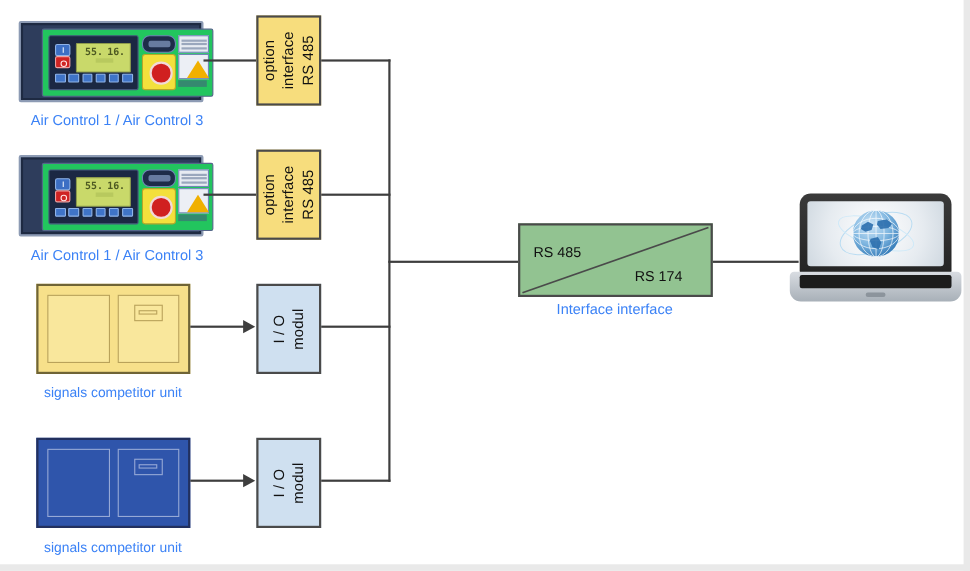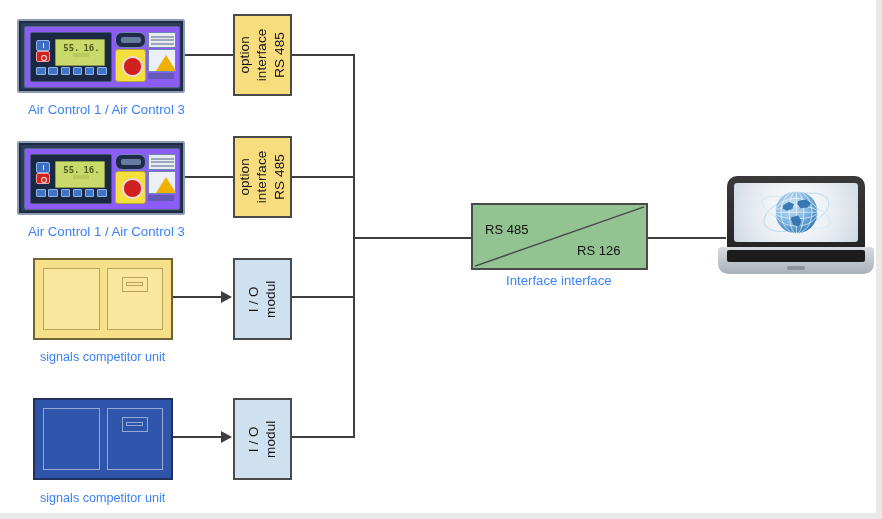--- a/index.html
+++ b/index.html
@@ -48,22 +48,22 @@
   .unit.blu .slot{border:1.5px solid #96a9d6;}
   .unit .slot:after{content:"";position:absolute;left:14%;top:32%;
                     width:72%;height:30%;box-sizing:border-box;}
   .unit.ylw .slot:after{border:1.5px solid #b9a25a;}
   .unit.blu .slot:after{border:1.5px solid #96a9d6;}
 
   
   .acp{position:absolute;box-sizing:border-box;background:#2e3d5c;
        border:2px solid #8d9bb4;border-radius:2px;padding:5px;
        box-shadow:inset 0 0 0 2px #1e2a42;}
-  .acp .inner{position:relative;width:100%;height:100%;background:#8b5cf6;
-              border:1px solid #55668a;border-radius:2px;}
+  .acp .inner{position:relative;width:100%;height:100%;background:#22c55e;
+              border:1px solid #55668a;border-radius:2px;margin-left:14px;}
   .acp .left{position:absolute;left:3.5%;top:9%;width:52%;height:80%;
              background:#1b2843;border:1px solid #46587d;border-radius:2px;}
   .acp .lcd{position:absolute;left:29%;top:12%;width:60%;height:52%;
             background:#c9d96a;border:1px solid #8d9b4c;border-radius:1px;
             overflow:hidden;}
   .acp .lcd .rd{position:absolute;top:12%;font-size:9px;color:#4e5a22;
                 font-family:"DejaVu Sans Mono",monospace;font-weight:bold;}
   .acp .lcd .rd1{left:16%;} .acp .lcd .rd2{left:58%;}
   .acp .lcd .sub{position:absolute;left:36%;top:52%;width:34%;height:14%;
                  background:#b8c95e;}
@@ -249,21 +249,21 @@
 
   <div class="wire v" style="left:353px;top:54px;height:384px;"></div>
 
   <div class="wire h" style="left:353px;top:237px;width:118px;"></div>
 
   <div id="converter" style="left:471px;top:203px;width:177px;height:67px;">
     <svg class="diag" viewBox="0 0 177 67" preserveAspectRatio="none">
       <line x1="2" y1="65" x2="175" y2="2" stroke="#4a4a4a" stroke-width="1.6"></line>
     </svg>
     <span class="lbl" style="left:12px;top:17px;">RS 485</span>
-    <span class="lbl" style="left:104px;top:38px;">RS 126</span>
+    <span class="lbl" style="left:104px;top:38px;">RS 174</span>
   </div>
   <div class="cap b" style="left:506px;top:273px;">Interface interface</div>
 
   <div class="wire h" style="left:648px;top:237px;width:78px;"></div>
 
   <div id="laptop" style="left:718px;top:176px;width:156px;height:98px;">
     <div class="lid">
       <div class="screen">
         <svg viewBox="0 0 140 72" width="100%" height="100%">
           <defs>

